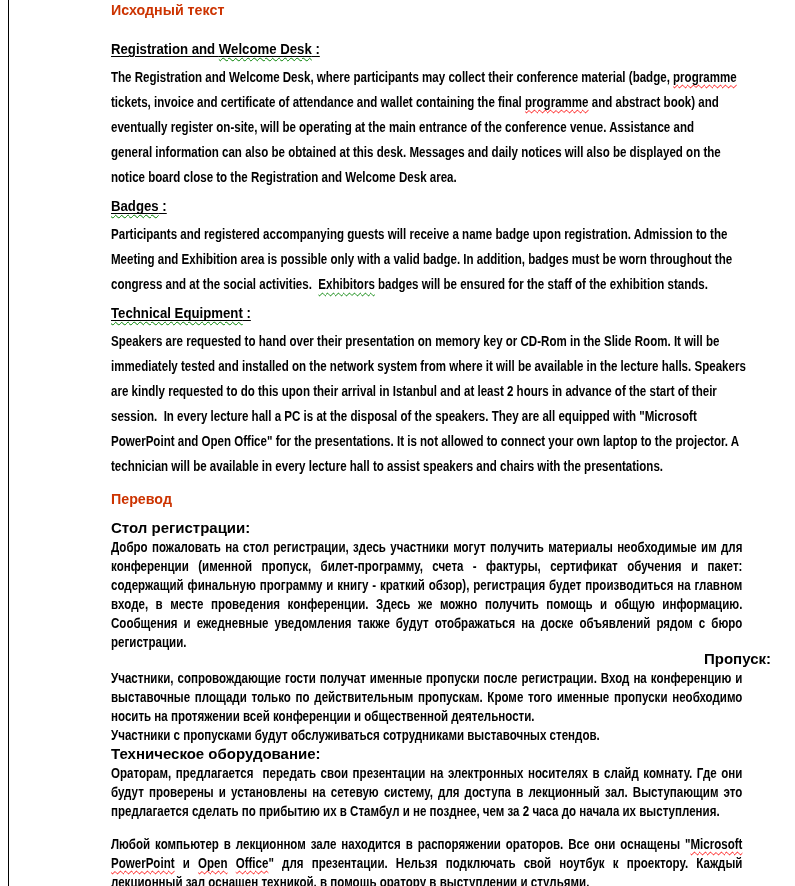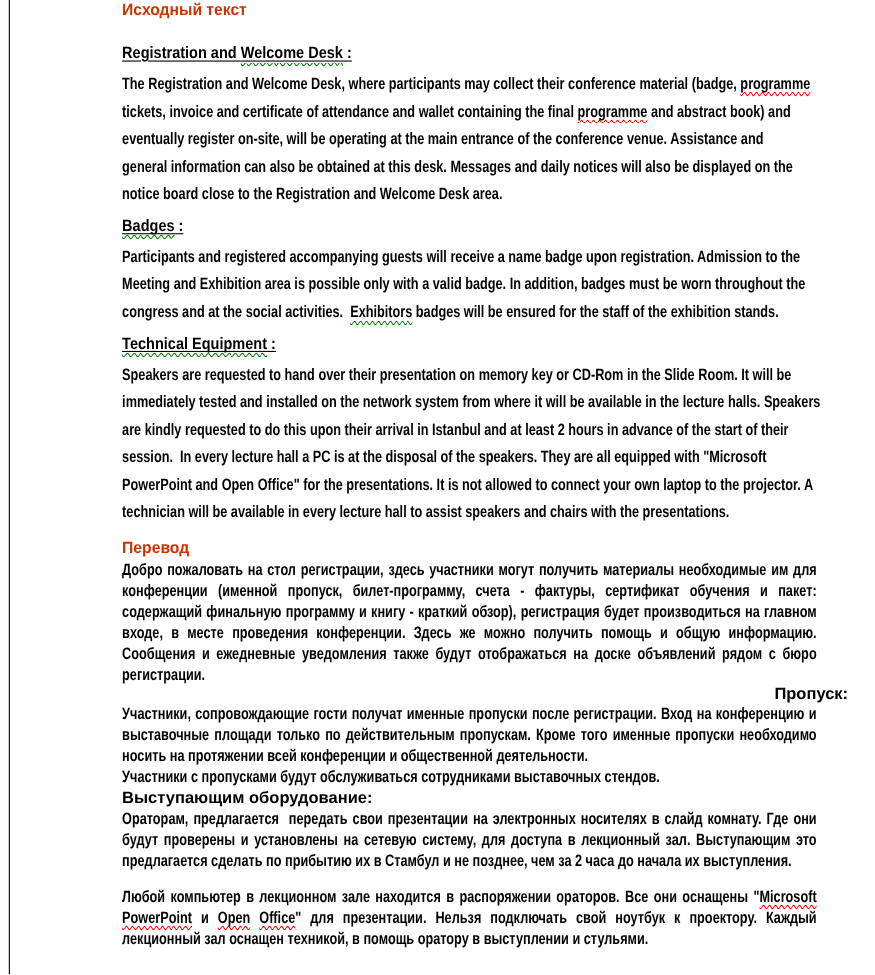--- a/index.html
+++ b/index.html
@@ -84,20 +84,21 @@
         <div class="line"><span>are kindly requested to do this upon their arrival in Istanbul and at least 2 hours in advance of the start of their</span></div>
         <div class="line"><span>session.  In every lecture hall a PC is at the disposal of the speakers. They are all equipped with "Microsoft</span></div>
         <div class="line"><span>PowerPoint and Open Office" for the presentations. It is not allowed to connect your own laptop to the projector. A</span></div>
         <div class="line"><span>technician will be available in every lecture hall to assist speakers and chairs with the presentations.</span></div>
       </div>
   </section>
 
   <div class="doc-title tr">Перевод</div>
 
   <section class="rublk1">
+    <h2 class="ru-heading"><span>Стол регистрации:</span></h2>
     <div class="body ru-body">
         <div class="line just"><span>Добро пожаловать на стол регистрации, здесь участники могут получить материалы необходимые им для</span></div>
         <div class="line just"><span>конференции (именной пропуск, билет-программу, счета - фактуры, сертификат обучения и пакет:</span></div>
         <div class="line just"><span>содержащий финальную программу и книгу - краткий обзор), регистрация будет производиться на главном</span></div>
         <div class="line just"><span>входе, в месте проведения конференции. Здесь же можно получить помощь и общую информацию.</span></div>
         <div class="line just"><span>Сообщения и ежедневные уведомления также будут отображаться на доске объявлений рядом с бюро</span></div>
         <div class="line"><span>регистрации.</span></div>
       </div>
   </section>
 
@@ -105,21 +106,21 @@
     <h2 class="ru-heading"><span>Пропуск:</span></h2>
     <div class="body ru-body">
         <div class="line just"><span>Участники, сопровождающие гости получат именные пропуски после регистрации. Вход на конференцию и</span></div>
         <div class="line just"><span>выставочные площади только по действительным пропускам. Кроме того именные пропуски необходимо</span></div>
         <div class="line"><span>носить на протяжении всей конференции и общественной деятельности.</span></div>
         <div class="line"><span>Участники с пропусками будут обслуживаться сотрудниками выставочных стендов.</span></div>
       </div>
   </section>
 
   <section class="rublk3">
-    <h2 class="ru-heading"><span>Выступающим оборудование:</span></h2>
+    <h2 class="ru-heading"><span>Техническое оборудование:</span></h2>
     <div class="body ru-body">
         <div class="line just"><span>Ораторам, предлагается  передать свои презентации на электронных носителях в слайд комнату. Где они</span></div>
         <div class="line just"><span>будут проверены и установлены на сетевую систему, для доступа в лекционный зал. Выступающим это</span></div>
         <div class="line"><span>предлагается сделать по прибытию их в Стамбул и не позднее, чем за 2 часа до начала их выступления.</span></div>
       </div>
     <div class="body ru-body ru-body2">
         <div class="line just"><span>Любой компьютер в лекционном зале находится в распоряжении ораторов. Все они оснащены "</span><span class="m-red">Microsoft</span></div>
         <div class="line just"><span class="m-red">PowerPoint</span><span> и </span><span class="m-red">Open</span><span> </span><span class="m-red">Office</span><span>" для презентации. Нельзя подключать свой ноутбук к проектору. Каждый</span></div>
         <div class="line"><span>лекционный зал оснащен техникой, в помощь оратору в выступлении и стульями.</span></div>
       </div>

